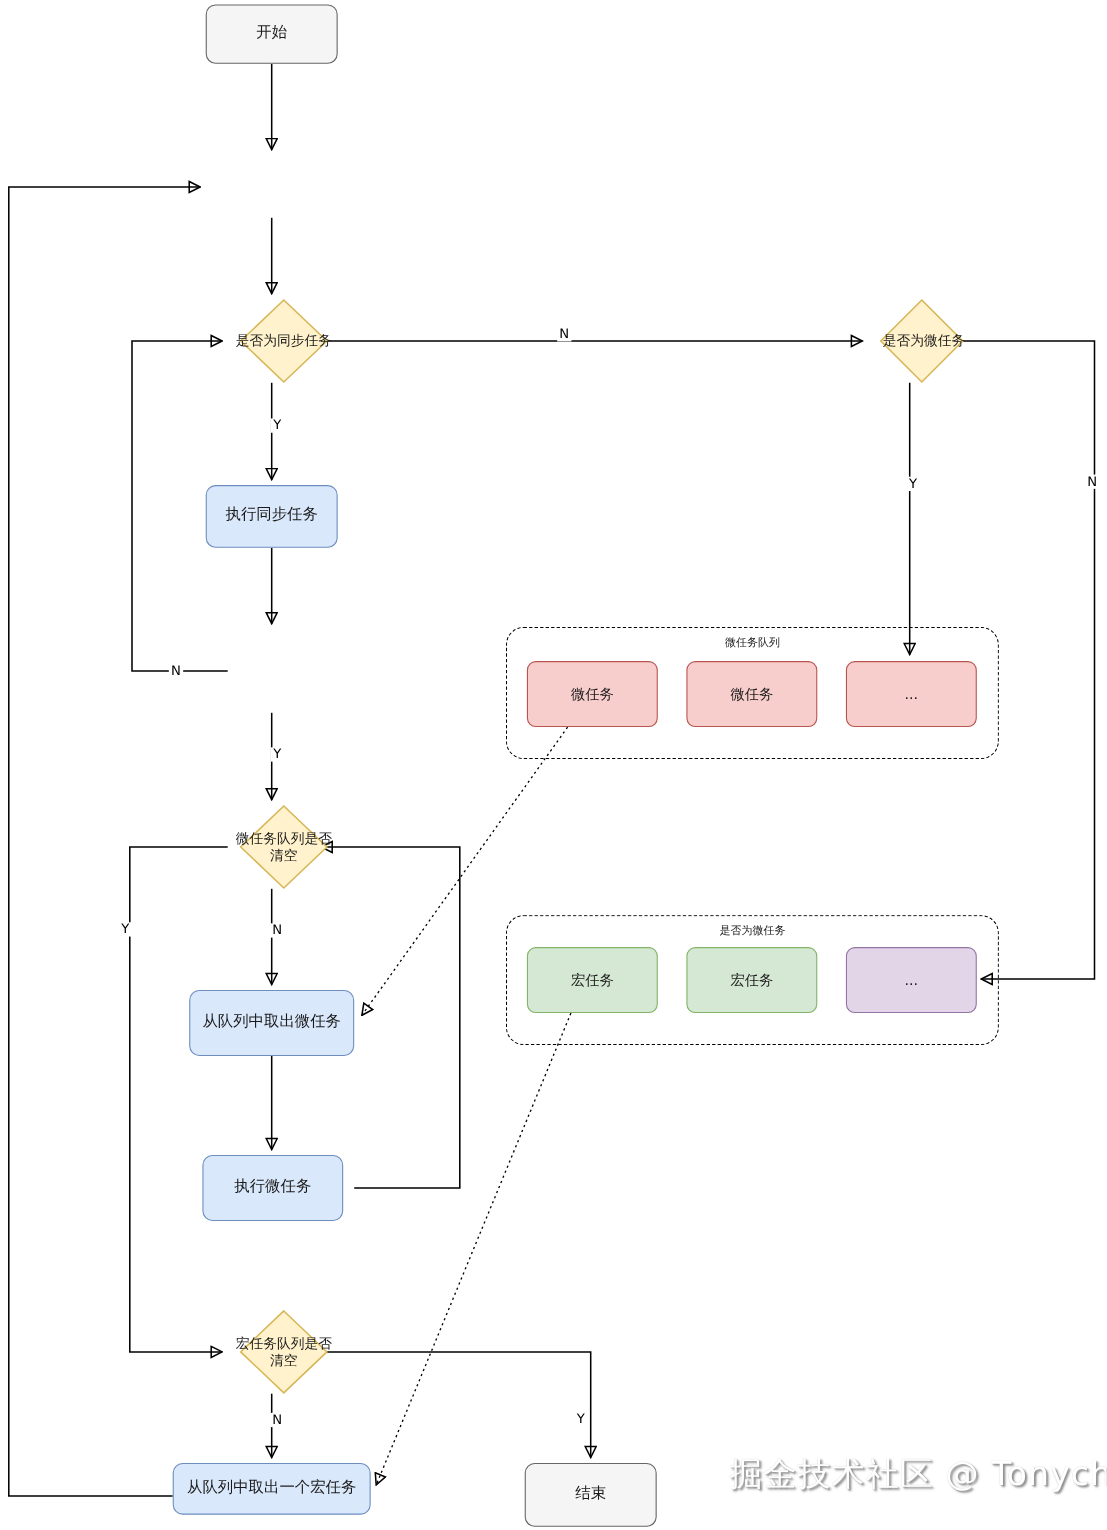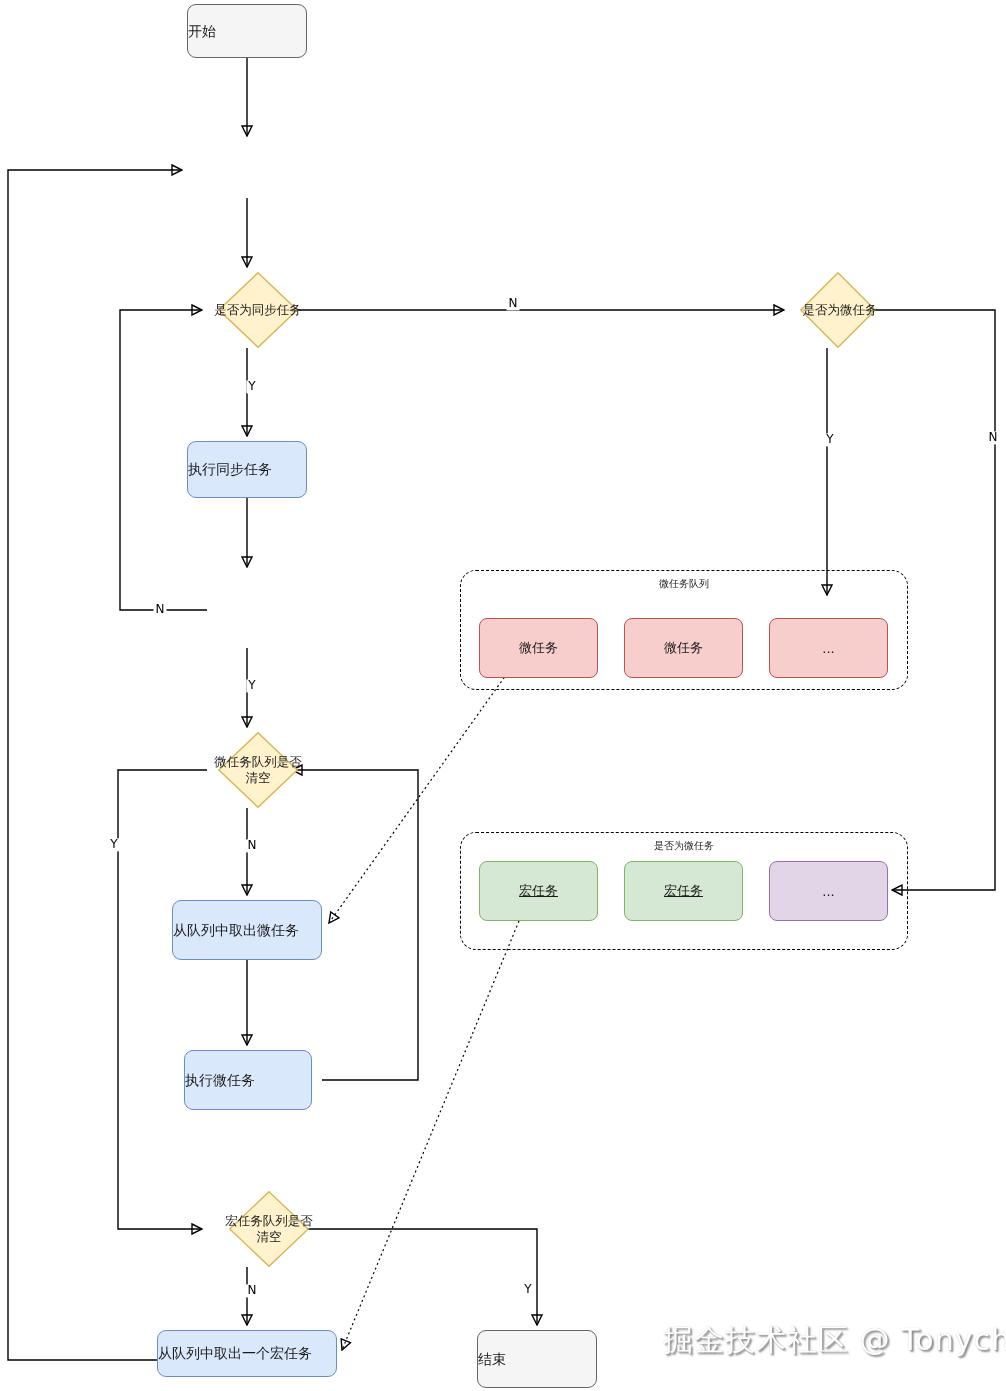--- a/index.html
+++ b/index.html
@@ -1,37 +1,37 @@
 <!DOCTYPE html>
 <html style="--blue-fill: #dae8fc; --blue-stroke: #6c8ebf; --yellow-fill: #fff2cc; --yellow-stroke: #d6b656; --pink-fill: #f8cecc; --pink-stroke: #b85450; --green-fill: #d5e8d4; --green-stroke: #82b366; --purple-fill: #e1d5e7; --purple-stroke: #9673a6; --grey-fill: #f5f5f5; --grey-stroke: #666666;"><head>
 <meta charset="utf-8">
 <style>
   html,body{margin:0;padding:0;background:#ffffff;font-family:"DejaVu Sans",sans-serif;}
   .canvas{position:relative;width:1006px;height:1391px;background:#ffffff;overflow:hidden;}
   .connectors{position:absolute;left:0;top:0;width:1006px;height:1391px;pointer-events:none;}
   .connectors path{fill:none;stroke:#000;stroke-width:1.4px;}
   .connectors path.dotted{stroke-dasharray:2 3;stroke-width:1.2px;}
-  .node{position:absolute;display:flex;align-items:center;justify-content:flex-start;
-        text-align:center;font-size:14px;color:#1a1a1a;box-sizing:border-box;line-height:1.3;}
+  .node{position:absolute;display:flex;align-items:center;justify-content:center;
+        text-align:center;font-size:14px;color:#1a1a1a;box-sizing:border-box;line-height:1.3;font-family:Liberation Serif, serif;}
   .rect{border-radius:9px;border:1.4px solid;}
   .grey{background:var(--grey-fill);border-color:var(--grey-stroke);}
   .blue{background:var(--blue-fill);border-color:var(--blue-stroke);}
   .diamond{position:absolute;margin-left:11px;}
   .diamond svg{position:absolute;left:0;top:0;width:100%;height:100%;overflow:visible;}
   .diamond polygon{fill:var(--yellow-fill);stroke:var(--yellow-stroke);stroke-width:1.4;}
   .diamond .dlabel{position:absolute;left:-5px;top:0;width:90px;height:100%;display:flex;
         align-items:center;justify-content:center;text-align:center;font-size:12.5px;
         color:#1a1a1a;line-height:1.25;}
   .diamond .nowrap{white-space:nowrap;}
   .queue{position:absolute;border:1.4px dashed #000;border-radius:16px;box-sizing:border-box;}
   .queue-title{position:absolute;top:6px;left:0;width:100%;text-align:center;font-size:10px;color:#1a1a1a;}
   .qitem{position:absolute;width:119px;height:60px;border-radius:8px;border:1.4px solid;
         display:flex;align-items:center;justify-content:center;font-size:13px;color:#1a1a1a;box-sizing:border-box;}
-  .pink{background:var(--pink-fill);border-color:var(--pink-stroke);margin-top:17px;}
-  .green{background:var(--green-fill);border-color:var(--green-stroke);text-decoration:underline;}
+  .pink{background:var(--pink-fill);border-color:var(--pink-stroke);}
+  .green{background:var(--green-fill);border-color:var(--green-stroke);}
   .purple{background:var(--purple-fill);border-color:var(--purple-stroke);}
   .edge-label{position:absolute;transform:translate(-50%,-50%);font-size:12px;color:#000;
         background:#fff;padding:0 2px;line-height:1.1;}
   .watermark{position:absolute;left:663px;top:1320px;font-size:30px;letter-spacing:1px;color:#ffffff;
         text-shadow:2px 2px 2px #8a8a8a, 0 0 1px #c9c9c9, 1px 1px 0 #d8d8d8;white-space:nowrap;}
 </style>
 </head>
 <body>
 
 <div class="canvas">
@@ -87,21 +87,21 @@
   </div>
 
   <div class="node rect blue" style="left:172px;top:900px;width:150px;height:60px">
     <span>从队列中取出微任务</span>
   </div>
 
   <div class="node rect blue" style="left:184px;top:1050px;width:128px;height:60px">
     <span>执行微任务</span>
   </div>
 
-  <div class="diamond" style="left:218px;top:1191px;width:80px;height:76px">
+  <div class="diamond" style="left:207px;top:1191px;width:80px;height:76px">
     <svg viewBox="0 0 100 100" preserveAspectRatio="none">
       <polygon points="50,1 99,50 50,99 1,50" vector-effect="non-scaling-stroke"></polygon>
     </svg>
     <span class="dlabel">宏任务队列是否清空</span>
   </div>
 
   <div class="node rect blue" style="left:157px;top:1330px;width:180px;height:47px">
     <span>从队列中取出一个宏任务</span>
   </div>
 

